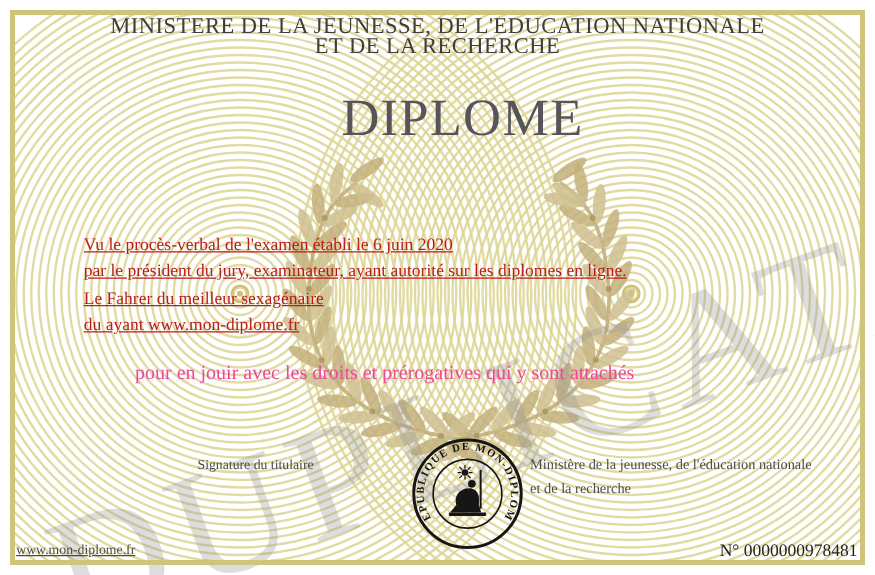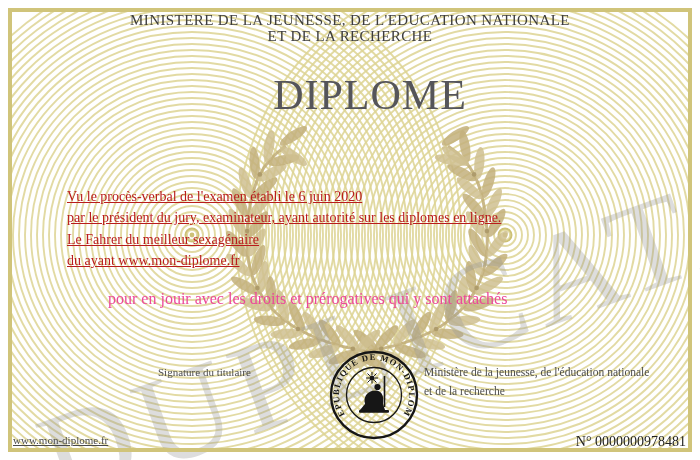--- a/index.html
+++ b/index.html
@@ -15,21 +15,21 @@
   #guilloche-svg{position:absolute; left:12px; top:12px; z-index:1;}
   #wreath-svg{position:absolute; left:0; top:0; z-index:2;}
   .watermark{
     position:absolute; left:59%; top:72%; z-index:3;
     transform:translate(-50%,-50%) rotate(-20deg);
     font-size:128px; letter-spacing:9px; color:rgba(150,150,150,0.32);
     white-space:nowrap; font-weight:normal; pointer-events:none;
   }
   .header{
     position:absolute; left:0; top:13px; width:100%; z-index:5;
-    text-align:center; font-size:15px; line-height:15.5px;
+    text-align:center; font-size:18px; line-height:15.5px;
     letter-spacing:0.4px; color:#3d3d3d;
   }
   .title{
     position:absolute; left:0; top:76px; width:100%; z-index:5; margin:0;
     text-align:center; font-size:42px; line-height:38px; font-weight:normal;
     letter-spacing:1px; color:#55555a;padding-left:20px;
   }
   .body-text{
     position:absolute; left:67px; top:186px; z-index:5;
     font-size:14px; line-height:21.3px; color:#b91c1c; white-space:nowrap;text-decoration:underline;

